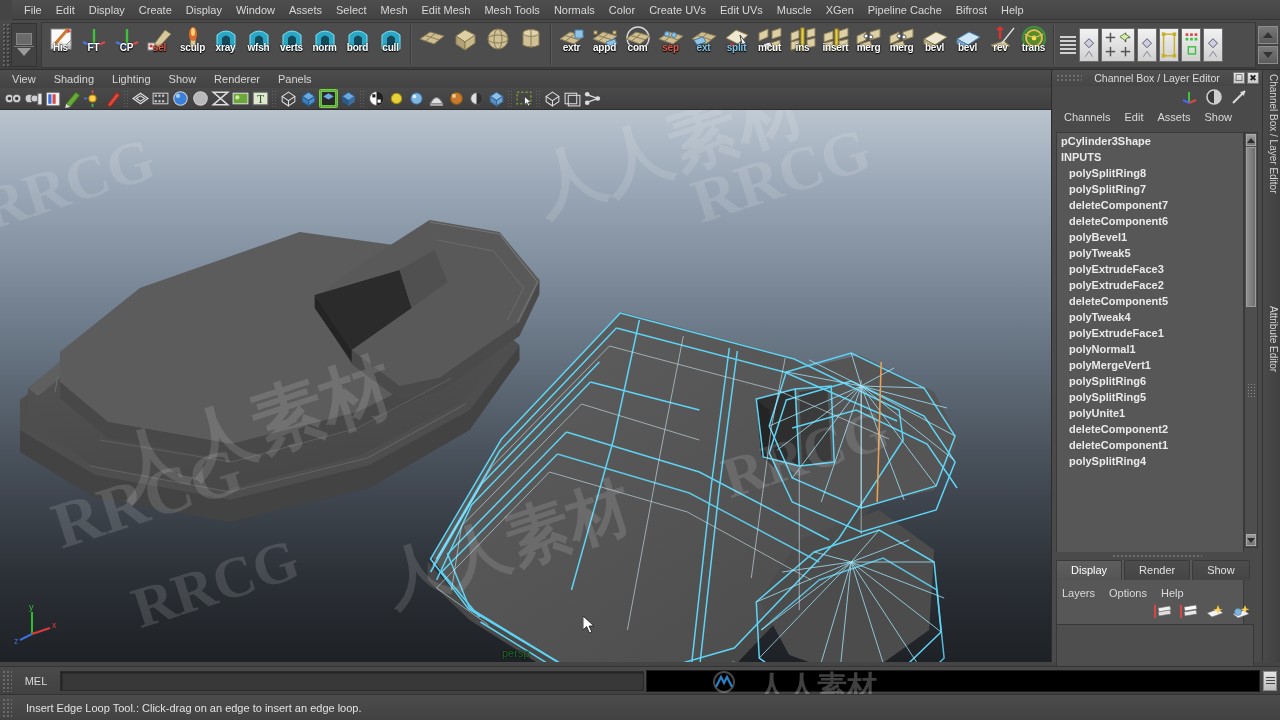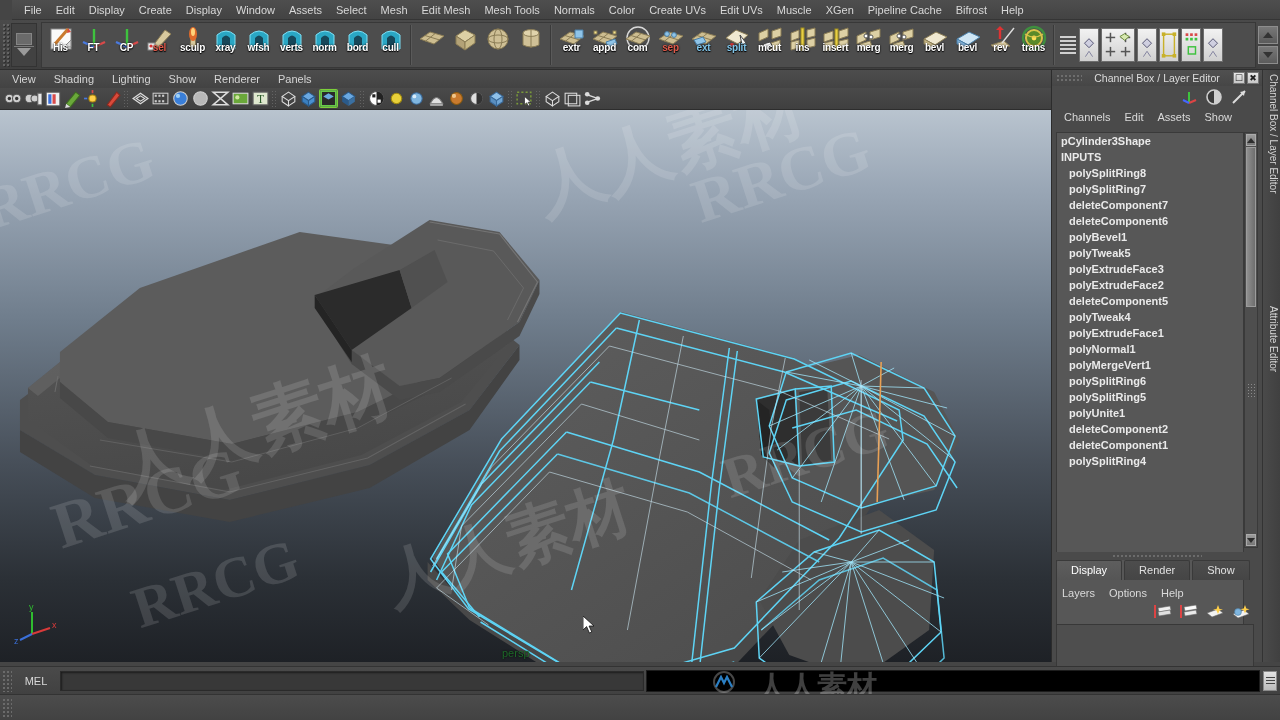--- a/index.html
+++ b/index.html
@@ -1022,14 +1022,15 @@
     </div>
     <div class="mel-btn">
         <i></i>
         <i></i>
         <i></i>
       </div>
   </div>
 
   <div class="statusbar">
     <div class="grip"></div>
+    <div class="txt">Insert Edge Loop Tool.: Click-drag on an edge to insert an edge loop.</div>
   </div>
 </div>
 
 </body></html>

